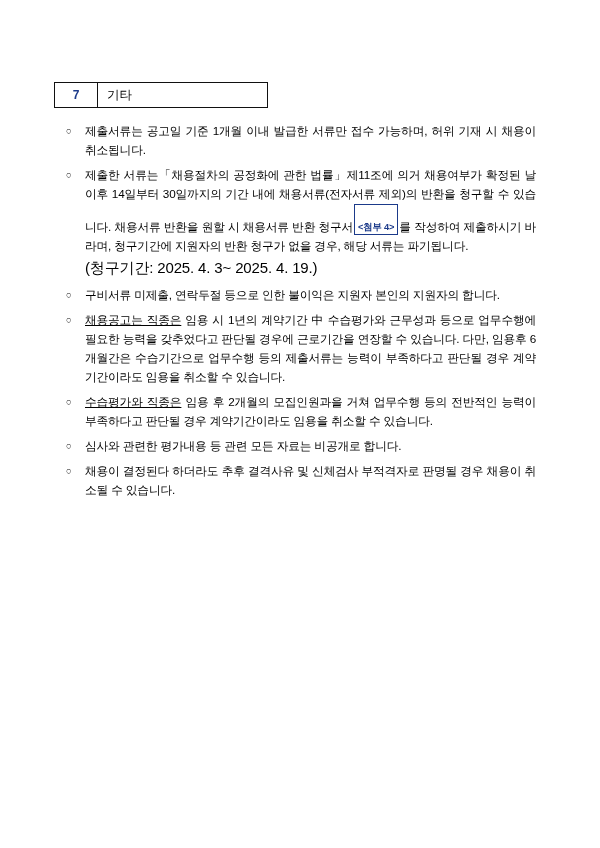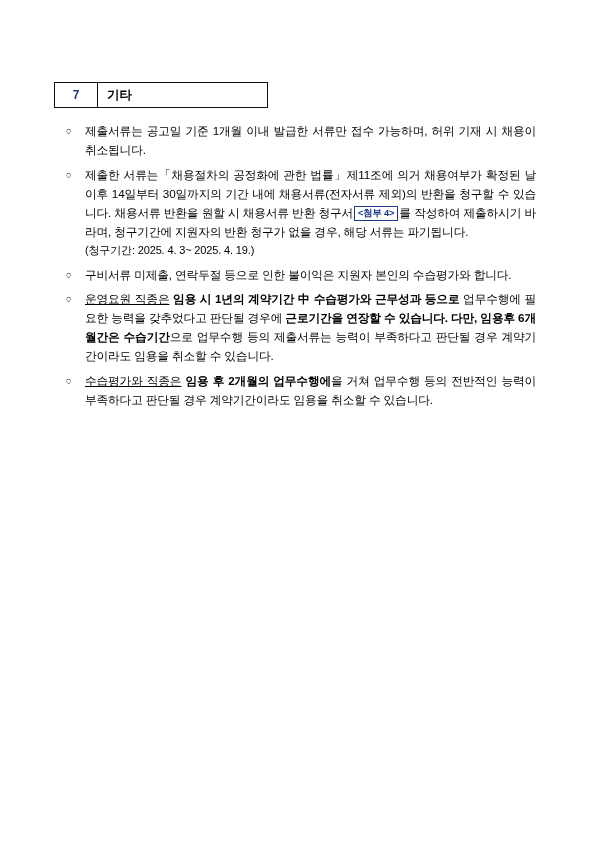--- a/index.html
+++ b/index.html
@@ -41,21 +41,21 @@
     box-sizing: border-box;
   }
   .section-title-box {
     width: 170px;
     border: 1px solid #111111;
     border-left: none;
     display: flex;
     align-items: center;
     padding-left: 9px;
     font-size: 12.5px;
-    font-weight: bold;
+    font-weight: normal;
     box-sizing: border-box;
   }
 
   
   ul.items {
     list-style: none;
     margin: 14px 16px 0 0;
     padding: 0 0 0 18px;
   }
   ul.items > li {
@@ -72,37 +72,37 @@
     content: "\25CB";
     position: absolute;
     left: 0;
     top: 0;
     font-size: 9.5px;
     line-height: 1.95;
     color: #111111;
   }
   .sub-line {
     display: block;
-    font-size: 11px;
+    font-size: 15px;
     line-height: 1.62;
     letter-spacing: -0.15px;
   }
   b, .b {
-    font-weight: bold;
+    font-weight: normal;
   }
   .u {
     text-decoration: underline;
   }
   .inline-box {
     display: inline-block;
     border: 1px solid #1b3a8a;
     color: #1b3a8a;
     font-size: 9.3px;
     line-height: 1;
-    padding: 2px 3px 2px 3px;
+    padding: 18px 3px 2px 3px;
     vertical-align: 1px;
     margin: 0 1px;
     font-weight: bold;
   }
 </style>
 </head>
 <body>
 
 <div class="page">
 
@@ -116,31 +116,37 @@
     <li>
       <span>제출서류는 공고일 기준 1개월 이내 발급한 서류만 접수 가능하며, 허위 기재 시 채용이 취소됩니다.</span>
     </li>
 
     <li>
       <span>제출한 서류는「채용절차의 공정화에 관한 법률」제11조에 의거 채용여부가 확정된 날 이후 14일부터 30일까지의 기간 내에 채용서류(전자서류 제외)의 반환을 청구할 수 있습니다. 채용서류 반환을 원할 시 채용서류 반환 청구서</span><span class="inline-box">&lt;첨부 4&gt;</span><span>를 작성하여 제출하시기 바라며, 청구기간에 지원자의 반환 청구가 없을 경우, 해당 서류는 파기됩니다.</span>
       <span class="sub-line">(청구기간: 2025. 4. 3~ 2025. 4. 19.)</span>
     </li>
 
     <li>
-      <span>구비서류 미제출, 연락두절 등으로 인한 불이익은 지원자 본인의 수습평가와 합니다.</span>
+      <span>구비서류 미제출, 연락두절 등으로 인한 불이익은 지원자 본인의 지원자의 합니다.</span>
     </li>
 
 
     <li>
-      <span class="u">운영요원 직종은</span>
+      <span class="u">채용공고는 직종은</span>
       <b>임용 시 1년의 계약기간 中 수습평가와 근무성과 등으로</b><span> 업무수행에 필요한 능력을 갖추었다고 판단될 경우에 </span><b>근로기간을 연장할 수 있습니다. 다만, 임용후 6개월간은 수습기간</b><span>으로 업무수행 등의 제출서류는 능력이 부족하다고 판단될 경우 계약기간이라도 임용을 취소할 수 있습니다.</span>
     </li>
 
     <li>
       <span class="u">수습평가와 직종은</span>
-      <b>임용 후 2개월의 업무수행에</b><span>을 거쳐 업무수행 등의 전반적인 능력이 부족하다고 판단될 경우 계약기간이라도 임용을 취소할 수 있습니다.</span>
+      <b>임용 후 2개월의 모집인원과</b><span>을 거쳐 업무수행 등의 전반적인 능력이 부족하다고 판단될 경우 계약기간이라도 임용을 취소할 수 있습니다.</span>
     </li>
 
+    <li>
+      <span>심사와 관련한 평가내용 등 관련 모든 자료는 비공개로 합니다.</span>
+    </li>
 
+    <li>
+      <span>채용이 결정된다 하더라도 추후 결격사유 및 신체검사 부적격자로 판명될 경우 채용이 취소될 수 있습니다.</span>
+    </li>
 
 
   </ul>
 </div>
 
 </body></html>

